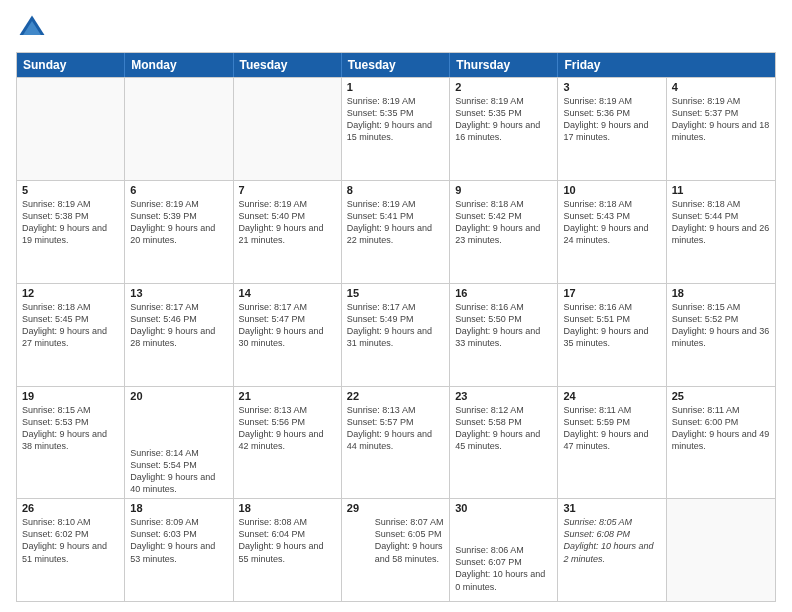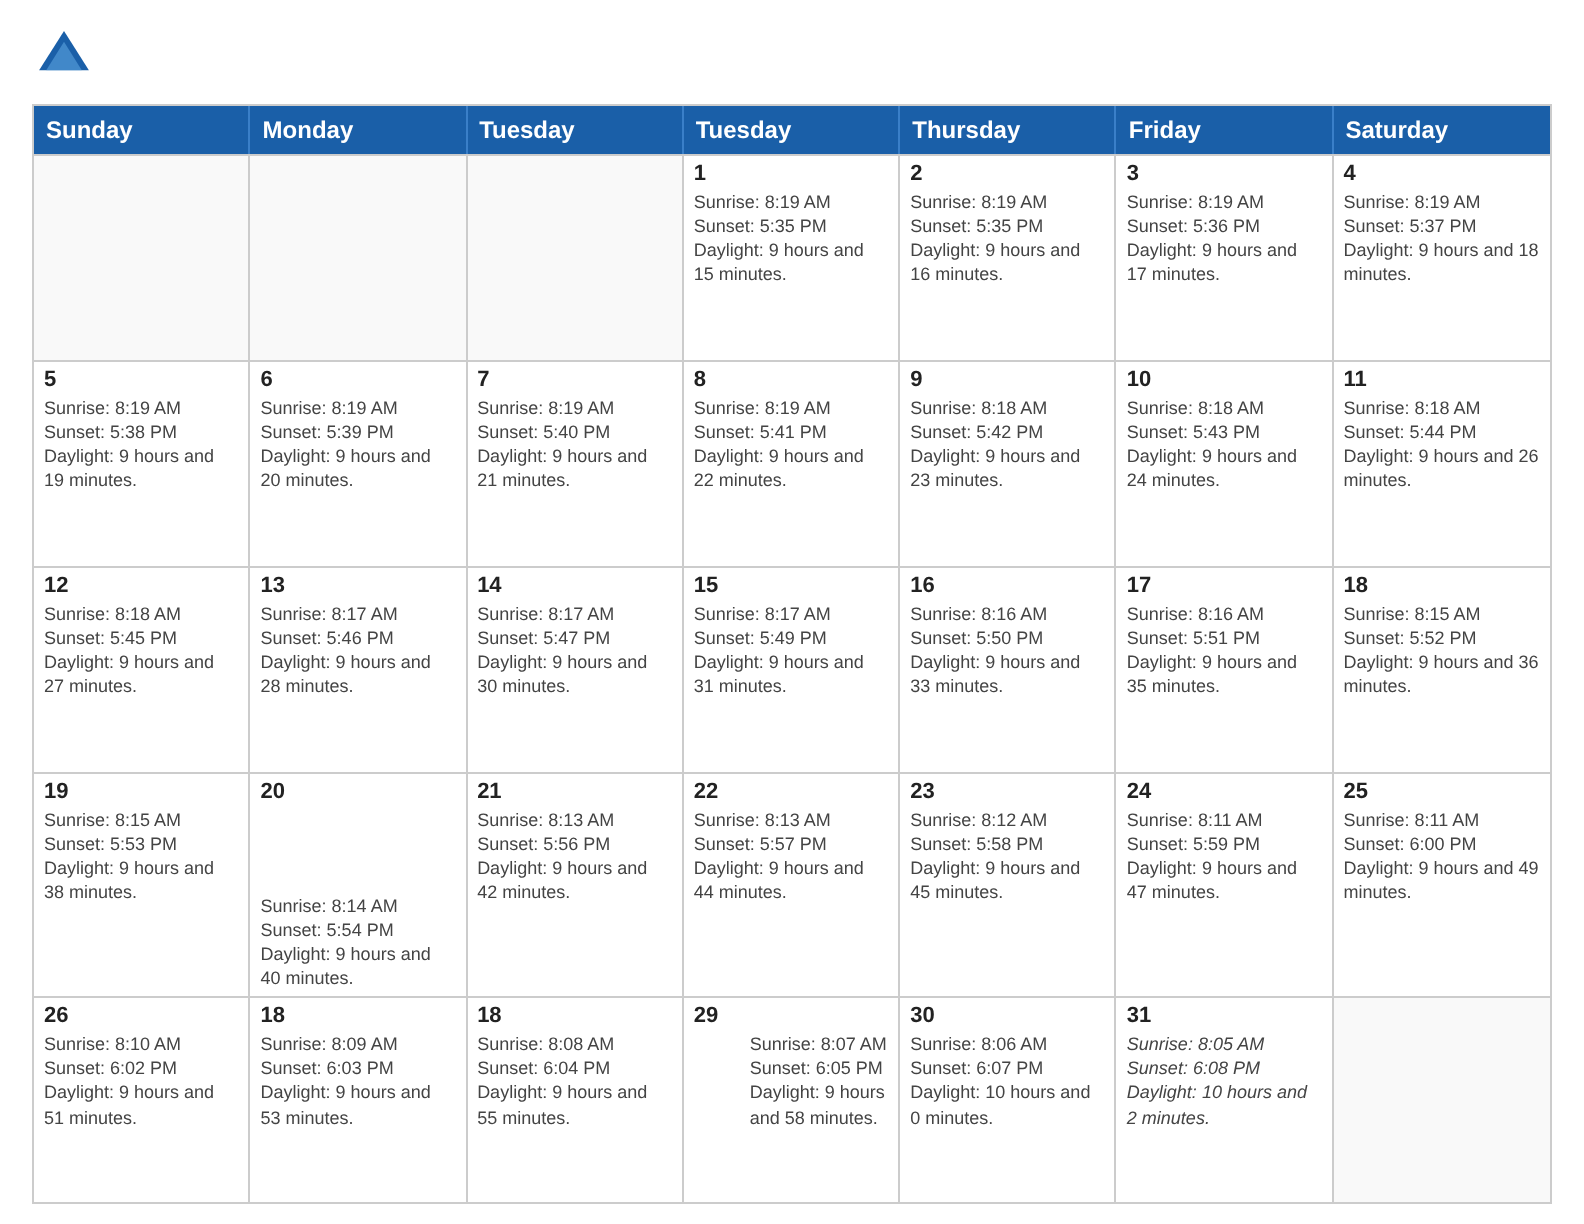--- a/index.html
+++ b/index.html
@@ -135,21 +135,20 @@
   </div>
 
   <div class="calendar">
     <div class="cal-header-row" id="cal-header">
         <div class="cal-header-cell">Sunday</div>
         <div class="cal-header-cell">Monday</div>
         <div class="cal-header-cell">Tuesday</div>
         <div class="cal-header-cell">Tuesday</div>
         <div class="cal-header-cell">Thursday</div>
         <div class="cal-header-cell">Friday</div>
-        <div class="cal-header-cell">Saturday</div>
       </div>
     <div class="cal-body" id="cal-body">
         <div class="cal-row">
           <div class="cal-cell empty"></div>
           <div class="cal-cell empty"></div>
           <div class="cal-cell empty"></div>
           <div class="cal-cell">
             <div class="day-num">1</div>
             <div class="cell-text" style="white-space: pre-line;">Sunrise: 8:19 AM
 Sunset: 5:35 PM
@@ -326,21 +325,21 @@
 Daylight: 9 hours and 55 minutes.</div>
           </div>
           <div class="cal-cell">
             <div class="day-num">29</div>
             <div class="cell-text" style="white-space: pre-line; margin-left: 28px;">Sunrise: 8:07 AM
 Sunset: 6:05 PM
 Daylight: 9 hours and 58 minutes.</div>
           </div>
           <div class="cal-cell">
             <div class="day-num">30</div>
-            <div class="cell-text" style="white-space: pre-line;">Sunrise: 8:06 AM
+            <div class="cell-text" style="white-space: pre-line; margin-top: 28px;">Sunrise: 8:06 AM
 Sunset: 6:07 PM
 Daylight: 10 hours and 0 minutes.</div>
           </div>
           <div class="cal-cell">
             <div class="day-num">31</div>
             <div class="cell-text" style="white-space: pre-line; font-style: italic;">Sunrise: 8:05 AM
 Sunset: 6:08 PM
 Daylight: 10 hours and 2 minutes.</div>
           </div>
           <div class="cal-cell empty"></div>

